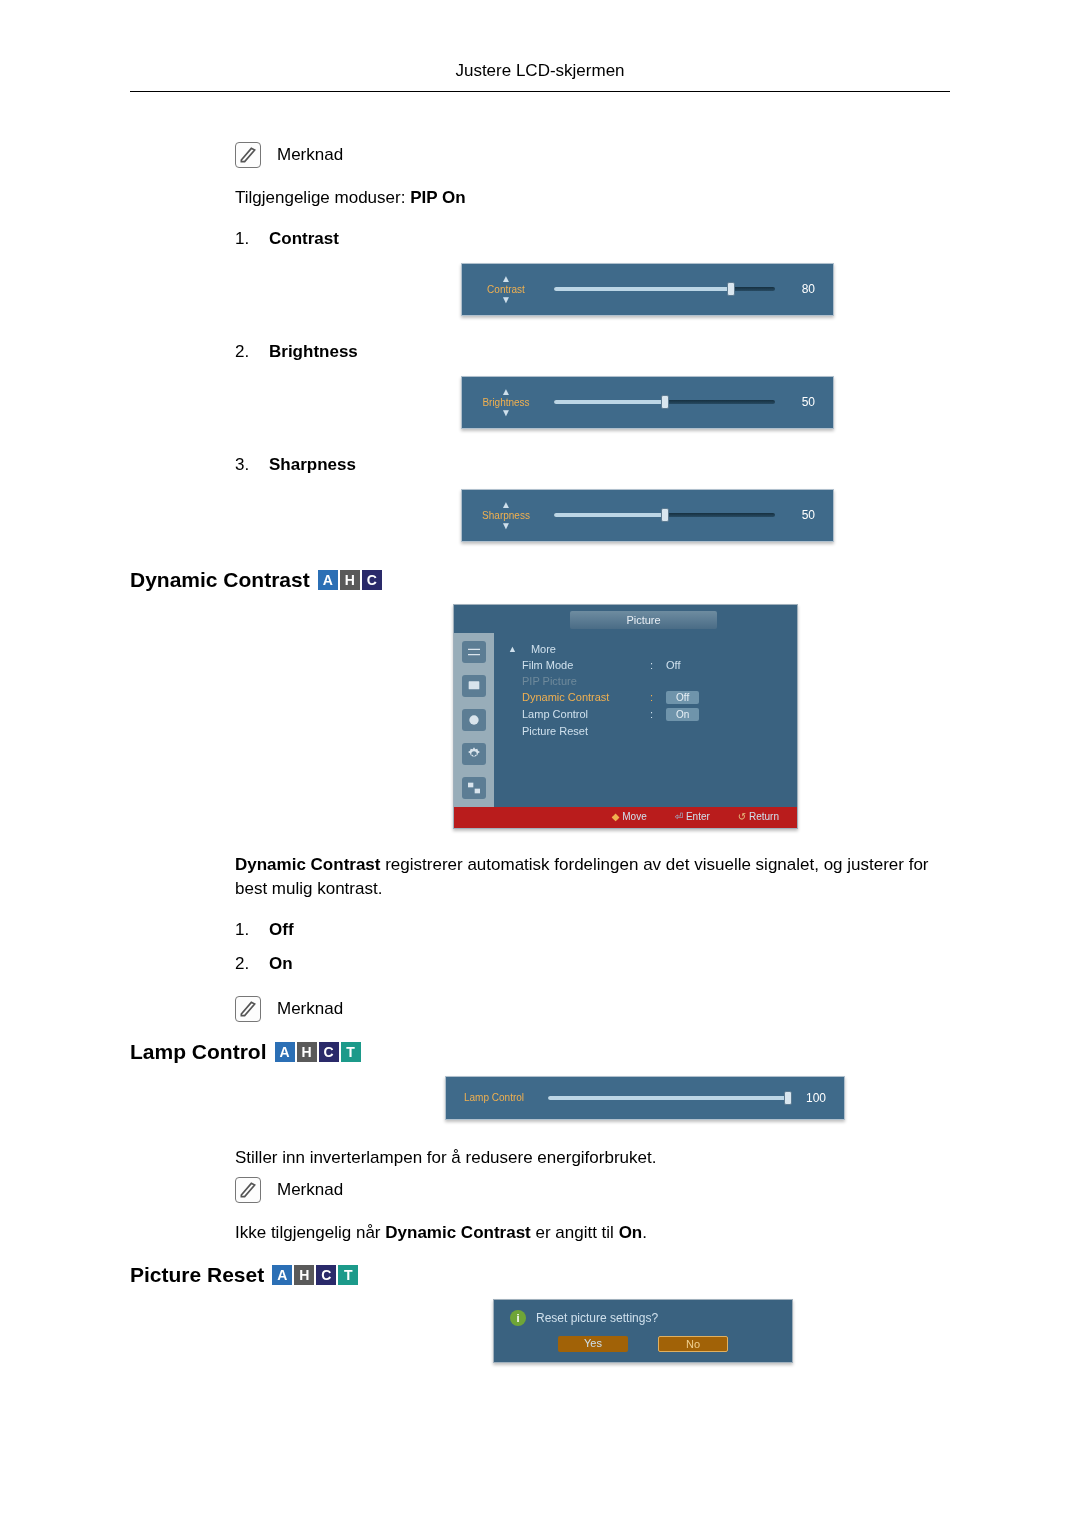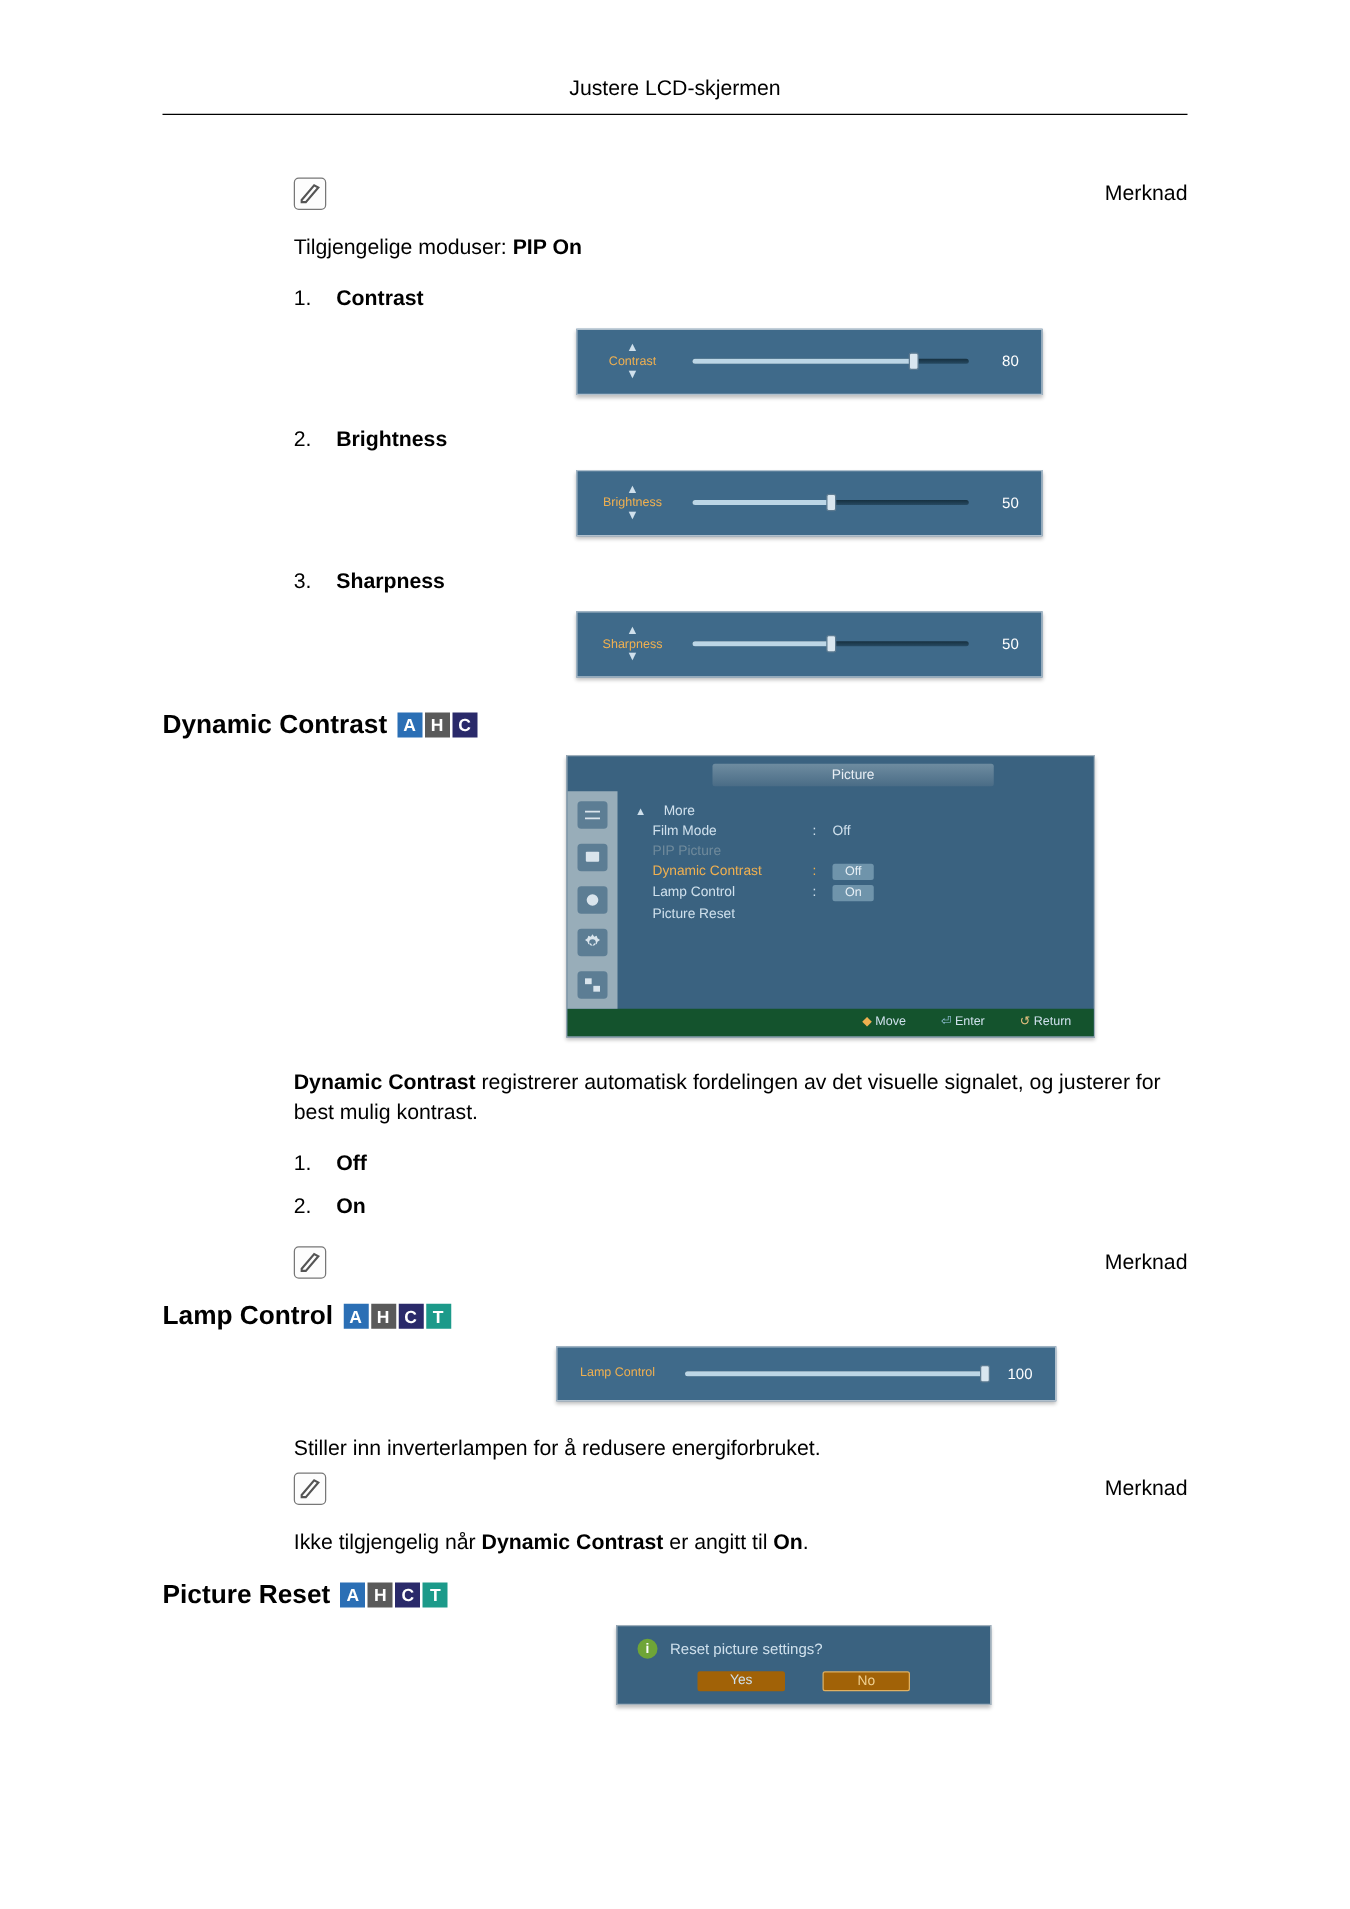--- a/index.html
+++ b/index.html
@@ -15,23 +15,22 @@
     border-bottom: 1.5px solid #000;
     padding-bottom: 10px;
     text-align: center;
     margin-bottom: 50px;
   }
   .header-title { font-size: 17px; }
   .content { padding-left: 105px; }
   .note-row {
     display: flex;
     align-items: center;
-    gap: 4px;
+    gap: 16px;
     margin-bottom: 18px;
-    justify-content: space-between;
   }
   .note-icon {
     width: 26px; height: 26px;
     border: 1.5px solid #777;
     border-radius: 4px;
     display: flex; align-items: center; justify-content: center;
     background: #fdfdfd;
   }
   .note-icon svg { width: 20px; height: 20px; }
   .note-label { font-size: 17px; }
@@ -93,21 +92,21 @@
   .tag {
     width: 20px; height: 20px;
     display: flex; align-items: center; justify-content: center;
     color: #fff; font-weight: bold; font-size: 14px;
   }
   .tag-A { background: #2b6fb5; }
   .tag-H { background: #5a5a5a; }
   .tag-C { background: #2a2a6a; }
   .tag-T { background: #1c9a8a; }
   .osd-panel {
-    width: 423px;
+    width: 345px;
     margin-left: 218px;
     border: 1px solid #a0b0bc;
     margin-bottom: 24px;
     box-shadow: 0 2px 3px rgba(0,0,0,0.25);
     background: #3a6280;
     font-size: 11px;
   }
   .osd-top {
     display: flex;
     align-items: center;
@@ -153,21 +152,21 @@
   .osd-highlight { color: #f0b050; }
   .osd-dim { color: #6f8a9b; }
   .osd-row .more-arrow { color: #cfe0ec; margin-right: 6px; font-size: 9px; }
   .osd-footer {
     display: flex;
     justify-content: flex-end;
     gap: 28px;
     padding: 4px 18px 6px 0;
     font-size: 10px;
     color: #cfe0ec;
-    background: #14532d;
+    background: #b91c1c;
   }
   .osd-footer .move { color: #f0b050; }
   .osd-footer .enter { color: #9cc8e4; }
   .osd-footer .return { color: #e6c080; }
   .simple-slider-bar {
     width: 400px;
     margin-left: 210px;
     background: #3f6a8a;
     border: 1px solid #b0c0cd;
     padding: 14px 18px;

